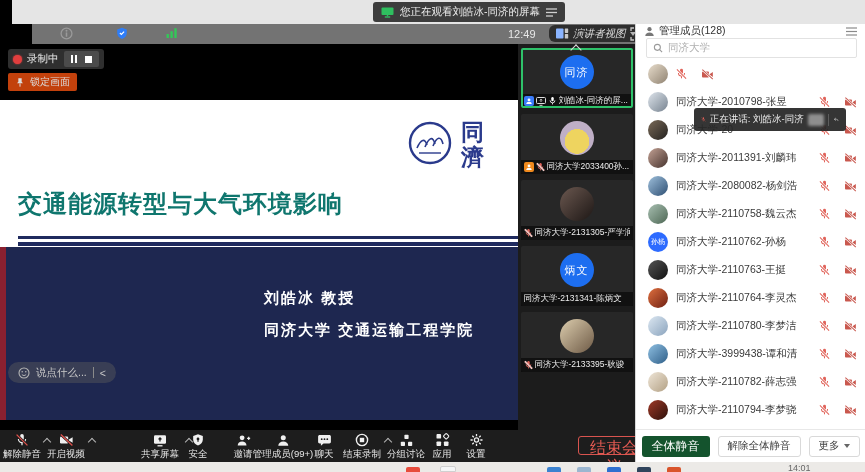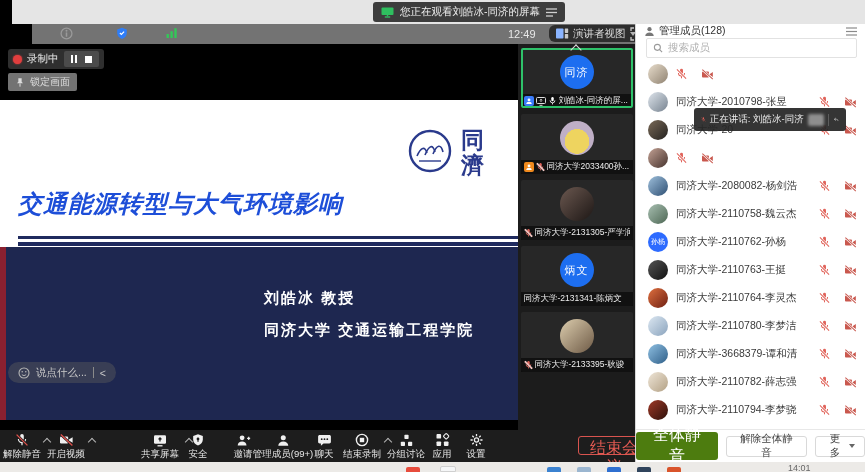--- a/index.html
+++ b/index.html
@@ -6,40 +6,40 @@
   body{font-family:"Liberation Sans","DejaVu Sans",sans-serif;}
   .screen{position:relative;width:865px;height:472px;overflow:hidden;background:#000;}
   
   .top-bar{position:absolute;left:12px;top:0;width:865px;height:24px;background:#e5e5e5;}
   .banner-pill{position:absolute;left:361px;top:2px;height:20px;display:flex;align-items:center;gap:6px;padding:0 8px;background:#3d3d3d;border-radius:3px;}
   .banner-pill span{font-size:10.5px;color:#efefef;white-space:nowrap;}
   
   .status-bar{position:absolute;left:0;top:24px;width:635px;height:20px;background:#737373;margin-left:32px;}
   .sb-ic{position:absolute;top:3px;}
   .sb-time{position:absolute;left:476px;top:4px;font-size:11px;color:#e8e8e8;}
-  .view-btn{position:absolute;left:517px;top:1px;height:17px;display:flex;align-items:center;gap:4px;padding:0 6px;background:#2e2e2e;border-radius:6px;color:#dcdcdc;font-size:10.5px;white-space:nowrap;}
+  .view-btn{position:absolute;left:517px;top:1px;height:17px;display:flex;align-items:center;gap:4px;padding:0 6px;background:#2e2e2e;border-radius:6px;color:#dcdcdc;font-size:10.5px;white-space:nowrap;font-style:italic;}
   .caret{width:0;height:0;border-left:3.5px solid transparent;border-right:3.5px solid transparent;border-top:4px solid #b5b5b5;display:inline-block;}
   .caret.dark{border-top-color:#666;}
   .fs-btn{position:absolute;left:598px;top:3px;}
   .panel-btn{position:absolute;left:619px;top:3px;}
   
   .stage{position:absolute;left:0;top:44px;width:518px;height:368px;background:#000;}
   .rec-chip{position:absolute;left:8px;top:5px;height:20px;display:flex;align-items:center;padding:0 5px;background:#2f2f2f;border-radius:3px;gap:5px;}
   .rec-dot{width:9px;height:9px;border-radius:50%;background:#e03e3e;box-shadow:0 0 2px #e03e3e;}
   .rec-chip b{font-size:10.5px;color:#ececec;font-weight:normal;white-space:nowrap;}
   .rec-controls{display:flex;align-items:center;gap:8px;background:#4b4b4b;border-radius:2px;height:16px;padding:0 7px;}
   .pause-btn{display:flex;gap:2px;}
   .pause-btn i{width:2px;height:8px;background:#fff;}
   .stop-btn{width:7px;height:7px;background:#fff;}
-  .lock-chip{position:absolute;left:8px;top:29px;height:18px;display:flex;align-items:center;gap:5px;padding:0 7px;background:#737373;border-radius:2px;}
+  .lock-chip{position:absolute;left:8px;top:29px;height:18px;display:flex;align-items:center;gap:5px;padding:0 7px;background:#c2410c;border-radius:2px;}
   .lock-chip b{font-size:10px;color:#dcdcdc;font-weight:normal;white-space:nowrap;}
   .slide{position:absolute;left:0;top:56px;width:518px;height:320px;background:#fff;}
-  .slide-logo{position:absolute;right:30px;top:28px;display:flex;gap:8px;align-items:flex-start;justify-content:space-between;}
+  .slide-logo{position:absolute;right:30px;top:20px;display:flex;gap:8px;align-items:flex-start;justify-content:space-between;}
   .logo-chars{width:27px;font-family:"Liberation Serif","DejaVu Serif",serif;font-weight:bold;font-size:23px;line-height:25px;color:#2a3a8c;word-break:break-all;}
-  .slide-title{position:absolute;left:18px;top:88px;font-size:24px;font-weight:800;letter-spacing:1px;color:#1d4ed8;white-space:nowrap;font-style:italic;}
+  .slide-title{position:absolute;left:18px;top:88px;font-size:24px;font-weight:800;letter-spacing:1px;color:#0f766e;white-space:nowrap;}
   .slide-rule{position:absolute;left:18px;right:0;top:136px;height:3px;border-top:3px solid #1f2a5e;border-bottom:4px solid #1f2a5e;}
   .slide-bottom{position:absolute;left:0;top:147px;width:518px;height:173px;background:#1e2750;}
   .red-stripe{position:absolute;left:0;top:0;bottom:0;width:6px;background:#8a2030;}
   .presenter{position:absolute;left:264px;top:42px;font-size:15px;font-weight:bold;letter-spacing:2px;color:#fff;white-space:nowrap;}
   .affiliation{position:absolute;left:264px;top:74px;font-size:15px;font-weight:bold;letter-spacing:2px;color:#fff;white-space:nowrap;}
   .chat-pill{position:absolute;left:8px;top:318px;height:21px;display:flex;align-items:center;gap:6px;padding:0 10px;background:rgba(90,90,90,.45);border-radius:11px;}
   .chat-pill span{font-size:10.5px;color:#c9c9c9;white-space:nowrap;}
   .chat-div{width:1px;height:11px;background:#8a8a8a;}
   
   .strip{position:absolute;left:518px;top:44px;width:117px;height:386px;background:#1c1c1c;overflow:hidden;}
@@ -67,21 +67,21 @@
   .p-search{position:absolute;left:10px;right:8px;top:14px;height:20px;border:1px solid #e2e2e2;border-radius:2px;background:#fff;display:flex;align-items:center;gap:5px;padding:0 6px;box-sizing:border-box;}
   .p-search span{font-size:10.5px;color:#b0b0b0;}
   .p-list{position:absolute;left:0;right:0;top:36px;bottom:32px;overflow:hidden;}
   .m-row{height:28px;display:flex;align-items:center;gap:8px;padding:0 8px 0 12px;}
   .m-ava{width:20px;height:20px;border-radius:50%;flex:0 0 auto;display:flex;align-items:center;justify-content:center;overflow:hidden;}
   .m-ava b{font-size:7px;color:#fff;font-weight:normal;}
   .m-name{flex:1;font-size:10.5px;color:#3a3a3a;white-space:nowrap;overflow:hidden;}
   .m-mic,.m-cam{flex:0 0 auto;display:flex;align-items:center;}
   .m-cam{margin-left:6px;}
   .p-footer{position:absolute;left:0;right:0;bottom:0;height:32px;border-top:1px solid #e8e8e8;display:flex;align-items:center;justify-content:center;gap:8px;background:#fff;}
-  .btn-blue{height:28px;padding:0 10px;background:#4d7c0f;color:#fff;font-size:16px;border:none;border-radius:3px;display:flex;align-items:center;}
+  .btn-blue{height:21px;padding:0 10px;background:#14532d;color:#fff;font-size:12px;border:none;border-radius:3px;display:flex;align-items:center;}
   .btn-white{height:21px;padding:0 9px;background:#fff;color:#444;font-size:10.5px;border:1px solid #d9d9d9;border-radius:3px;display:flex;align-items:center;gap:4px;box-sizing:border-box;}
   
   .toast{position:absolute;left:694px;top:108px;width:152px;height:23px;background:rgba(38,38,38,.93);border-radius:3px;display:flex;align-items:center;gap:4px;padding:0 7px;box-sizing:border-box;z-index:40;overflow:hidden;}
   .toast span{font-size:9.5px;color:#f0f0f0;white-space:nowrap;}
   .blur-blob{width:16px;height:12px;background:#8f8f8f;border-radius:2px;filter:blur(1.5px);flex:0 0 auto;}
   .t-div{width:1px;height:12px;background:#5c5c5c;flex:0 0 auto;}
   
   .taskbar{position:absolute;left:0;top:462px;width:865px;height:10px;background:#eceae7;}
   .tk{position:absolute;bottom:0;width:14px;height:5px;border-radius:2px 2px 0 0;}
   .tk-time{position:absolute;left:788px;top:1px;font-size:9px;color:#666;}
@@ -439,21 +439,21 @@
           <line x1="0" y1="1" x2="11" y2="1" stroke="#8a8a8a" stroke-width="1.2"></line>
           <line x1="0" y1="4.5" x2="11" y2="4.5" stroke="#8a8a8a" stroke-width="1.2"></line>
           <line x1="0" y1="8" x2="11" y2="8" stroke="#8a8a8a" stroke-width="1.2"></line>
         </svg>
     </div>
     <div class="p-search">
       <svg width="10" height="10" viewBox="0 0 11 11">
           <circle cx="4.8" cy="4.8" r="3.3" fill="none" stroke="#9a9a9a" stroke-width="1.2"></circle>
           <line x1="7.3" y1="7.3" x2="10" y2="10" stroke="#9a9a9a" stroke-width="1.2"></line>
         </svg>
-      <span>搜索成员</span>
+      <span>同济大学</span>
     </div>
     <div class="p-list">
 
         <div class="m-row">
           <span class="m-ava" style="background:linear-gradient(135deg,#e8ddcc,#8f8271)">
             <b></b>
           </span>
           <span class="m-mic">
             <svg width="11" height="12" viewBox="0 0 12 13">
               <rect x="4.4" y="0.8" width="3.2" height="5.8" rx="1.6" fill="#e06259"></rect>
@@ -518,20 +518,21 @@
               <line x1="1.4" y1="0.8" x2="12.8" y2="11" stroke="#fff" stroke-width="2.4"></line>
               <line x1="1.4" y1="0.8" x2="12.8" y2="11" stroke="#c9584e" stroke-width="1.1"></line>
             </svg>
           </span>
         </div>
 
         <div class="m-row">
           <span class="m-ava" style="background:linear-gradient(135deg,#c4a295,#45322d)">
             <b></b>
           </span>
+          <span class="m-name">同济大学-2011391-刘麟玮</span>
           <span class="m-mic">
             <svg width="11" height="12" viewBox="0 0 12 13">
               <rect x="4.4" y="0.8" width="3.2" height="5.8" rx="1.6" fill="#e06259"></rect>
               <path d="M2.7 5.4a3.3 3.3 0 0 0 6.6 0" fill="none" stroke="#e06259" stroke-width="1.1"></path>
               <line x1="6" y1="9" x2="6" y2="11.2" stroke="#e06259" stroke-width="1.1"></line>
               <line x1="1" y1="1.4" x2="11" y2="11.6" stroke="#fff" stroke-width="2.4"></line>
               <line x1="1" y1="1.4" x2="11" y2="11.6" stroke="#e06259" stroke-width="1.1"></line>
             </svg>
           </span>
           <span class="m-cam">
@@ -685,21 +686,21 @@
               <line x1="1.4" y1="0.8" x2="12.8" y2="11" stroke="#fff" stroke-width="2.4"></line>
               <line x1="1.4" y1="0.8" x2="12.8" y2="11" stroke="#c9584e" stroke-width="1.1"></line>
             </svg>
           </span>
         </div>
 
         <div class="m-row">
           <span class="m-ava" style="background:linear-gradient(135deg,#8fc0e2,#2f5e88)">
             <b></b>
           </span>
-          <span class="m-name">同济大学-3668379-谭和清</span>
+          <span class="m-name">同济大学-3999438-谭和清</span>
           <span class="m-mic">
             <svg width="11" height="12" viewBox="0 0 12 13">
               <rect x="4.4" y="0.8" width="3.2" height="5.8" rx="1.6" fill="#e06259"></rect>
               <path d="M2.7 5.4a3.3 3.3 0 0 0 6.6 0" fill="none" stroke="#e06259" stroke-width="1.1"></path>
               <line x1="6" y1="9" x2="6" y2="11.2" stroke="#e06259" stroke-width="1.1"></line>
               <line x1="1" y1="1.4" x2="11" y2="11.6" stroke="#fff" stroke-width="2.4"></line>
               <line x1="1" y1="1.4" x2="11" y2="11.6" stroke="#e06259" stroke-width="1.1"></line>
             </svg>
           </span>
           <span class="m-cam">

